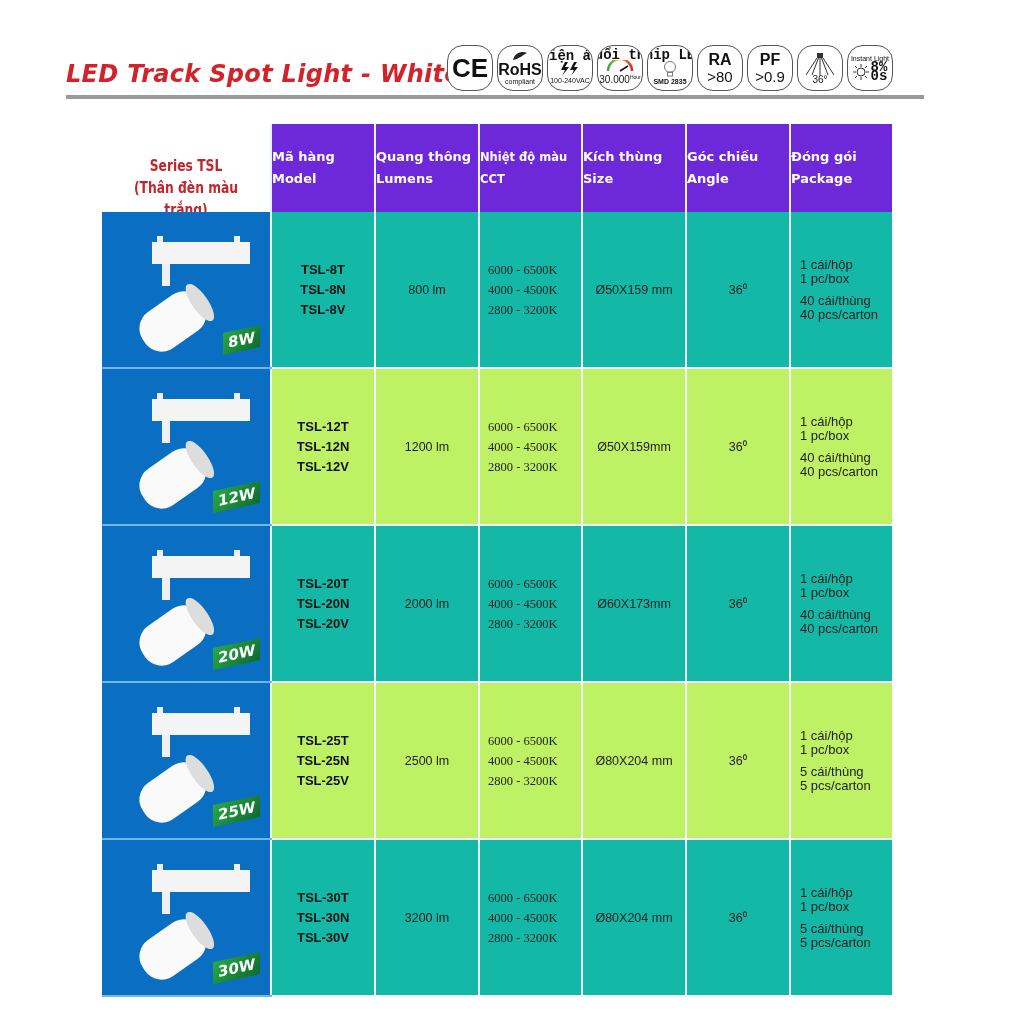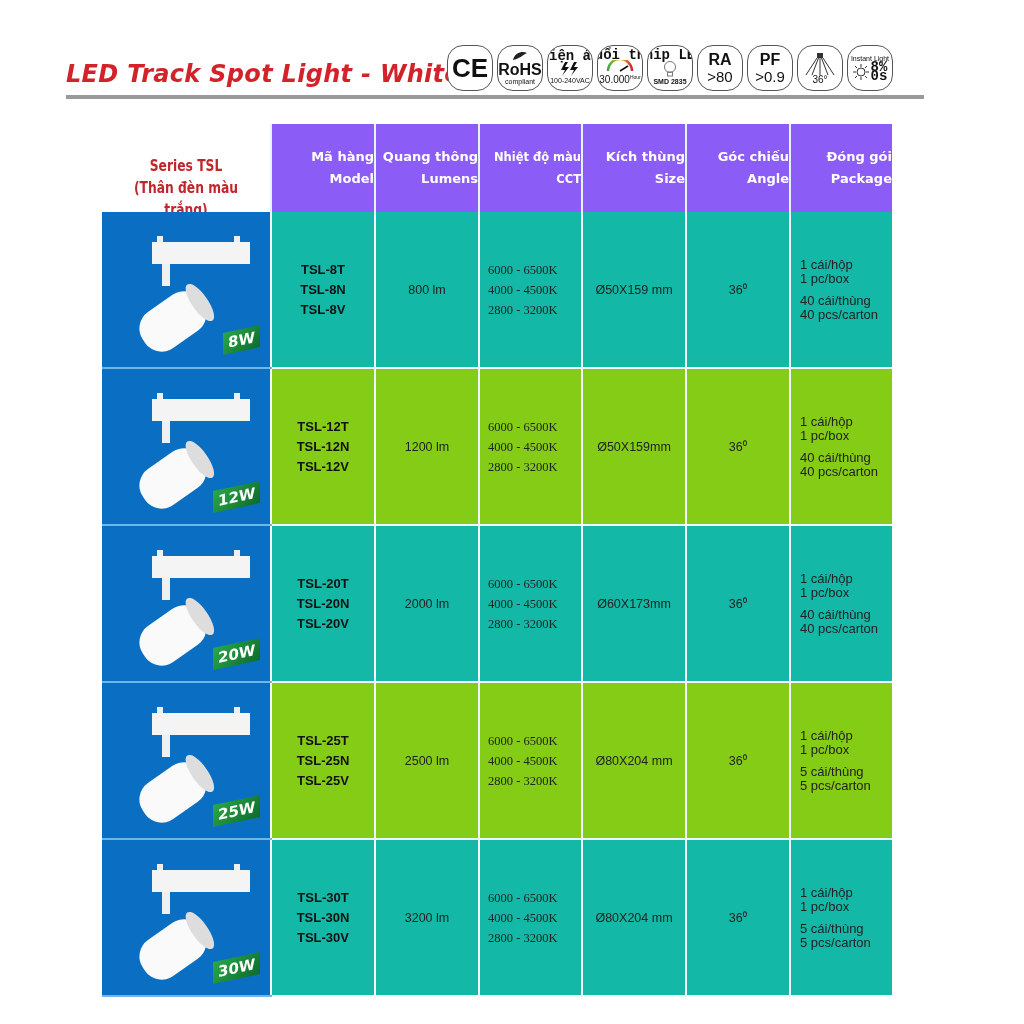--- a/index.html
+++ b/index.html
@@ -9,26 +9,26 @@
   .badges{position:absolute;left:447px;top:45px;display:flex;gap:4px;}
   .badge{width:46px;height:46px;border:1.5px solid #555;border-radius:16px;box-sizing:border-box;display:flex;flex-direction:column;align-items:center;justify-content:center;background:#fff;color:#111;overflow:hidden;}
   .badge .t{font-size:14px;font-weight:bold;line-height:9px;white-space:nowrap;font-family:Liberation Mono, monospace;}
   .badge .s{font-size:7px;line-height:8px;white-space:nowrap;}
   .badge .big{font-size:26px;font-weight:bold;line-height:28px;}
   .badge .hd{font-size:16px;font-weight:bold;line-height:17px;}
   .badge .val{font-size:15px;line-height:17px;}
   .series{position:absolute;left:102px;top:155px;width:168px;text-align:center;color:#c0272d;font-family:"DejaVu Sans",sans-serif;font-size:15px;line-height:22px;font-weight:bold;transform:scaleX(0.82);}
   table.spec{position:absolute;left:102px;top:124px;border-collapse:collapse;}
   table.spec td, table.spec th{padding:0;}
-  .hcell{background:#8b5cf6;color:#fff;font-family:"DejaVu Sans",sans-serif;font-weight:bold;font-size:13px;line-height:22px;text-align:right;border-left:2px solid #e5f3fc;height:88px;}
+  .hcell{background:#6d28d9;color:#fff;font-family:"DejaVu Sans",sans-serif;font-weight:bold;font-size:13px;line-height:22px;text-align:left;border-left:2px solid #e5f3fc;height:88px;}
   .hcell span{display:block;}
   .hblank{background:transparent;border:none;}
   .imgcell{background:#0a6fc2;width:168px;height:151px;position:relative;border-bottom:2px solid #6fb8e6;}
   .dcell{background:#14b8a6;border-left:2px solid #f2f9fe;border-bottom:2px solid #f2f9fe;text-align:center;font-size:12.5px;color:#222;vertical-align:middle;}
-  .row-b .dcell{background:#84cc16;margin-top:32px;}
+  .row-b .dcell{background:#bef264;margin-top:32px;}
   .model{font-weight:bold;font-size:13px;line-height:20px;color:#111;}
   .cct{line-height:20px;text-align:left;padding-left:8px !important;font-family:Liberation Serif, serif;}
   .pkg{text-align:left;padding-left:9px !important;font-size:13px;line-height:14px;}
   .pkg .gap{height:8px;}
   .watt{position:absolute;right:10px;bottom:16px;background:linear-gradient(135deg,#2aa84a,#0e6b2a);color:#fff;font-weight:bold;font-size:15px;padding:2px 5px;transform:skewY(-12deg);font-family:"DejaVu Sans",sans-serif;}
 </style>
 </head>
 <body>
 
 <div class="title">LED Track Spot Light - White</div>

